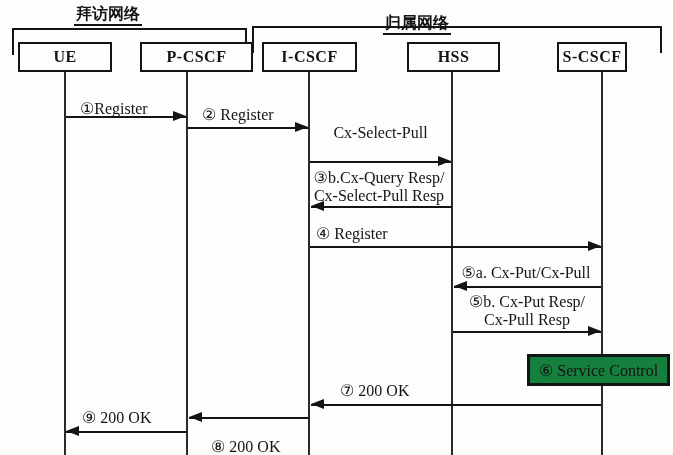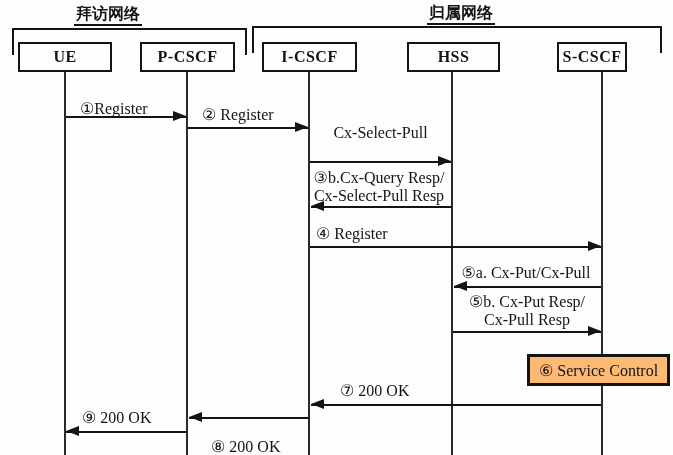--- a/index.html
+++ b/index.html
@@ -30,37 +30,37 @@
   
   .mline{position:absolute; height:0; border-top:2px solid #141414; z-index:2;}
   .head{position:absolute; width:0; height:0; border-top:5px solid transparent; border-bottom:5px solid transparent; z-index:2;}
   .head.r{border-left:13px solid #141414;}
   .head.l{border-right:13px solid #141414;}
   .mlbl{position:absolute; font-size:16px; line-height:18px; white-space:nowrap; z-index:2;}
   .mlbl.c{text-align:center; white-space:normal;}
   
   .svcbox{
     position:absolute; left:527px; top:354px; width:143px; height:32px; box-sizing:border-box;
-    border:3px solid #141414; background:#fdba74; z-index:4;
+    border:3px solid #141414; background:#15803d; z-index:4;
     display:flex; align-items:center; justify-content:center; font-size:16px; white-space:nowrap;
   }
 </style>
 </head>
 <body>
 
 <div class="canvas">
 
   <div class="grp-label" style="left:74px; top:5px;font-family:Liberation Serif, serif;">拜访网络</div>
-  <div class="grp-label" style="left:383px; top:4px;margin-left:44px;">归属网络</div>
+  <div class="grp-label" style="left:383px; top:14px;">归属网络</div>
 
   <div class="bracket" style="left:12px; top:28px; width:231px;"></div>
   <div class="bracket" style="left:252px; top:26px; width:406px;"></div>
 
   <div class="actor" style="left:18px;  width:94px;">UE</div>
-  <div class="actor" style="left:140px; width:95px;">P-CSCF</div>
+  <div class="actor" style="left:140px; width:113px;">P-CSCF</div>
   <div class="actor" style="left:407px; width:93px;">HSS</div>
   <div class="actor" style="left:262px; width:95px;">I-CSCF</div>
   <div class="actor" style="left:557px; width:70px;">S-CSCF</div>
 
   <div class="lifeline" style="left:64px;"></div>
   <div class="lifeline" style="left:186px;"></div>
   <div class="lifeline" style="left:308px;"></div>
   <div class="lifeline" style="left:451px;"></div>
   <div class="lifeline" style="left:601px;"></div>
 

